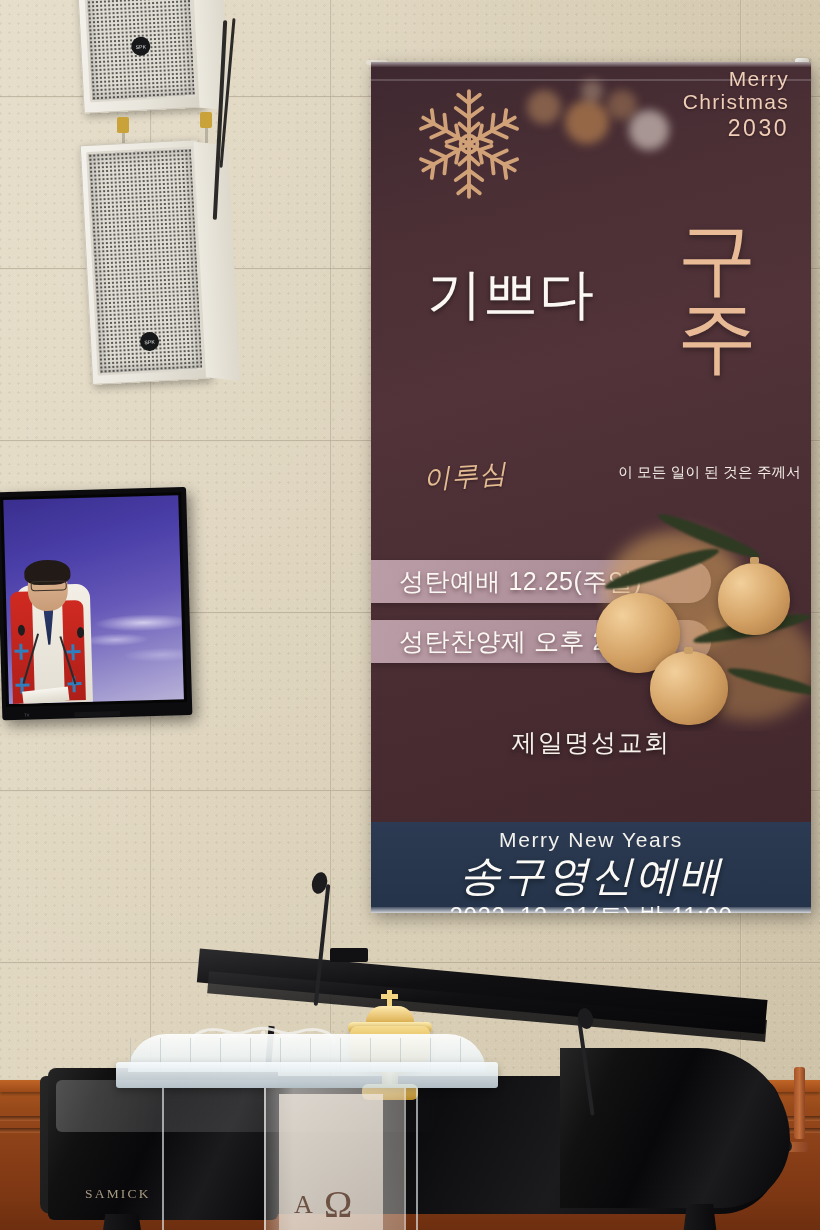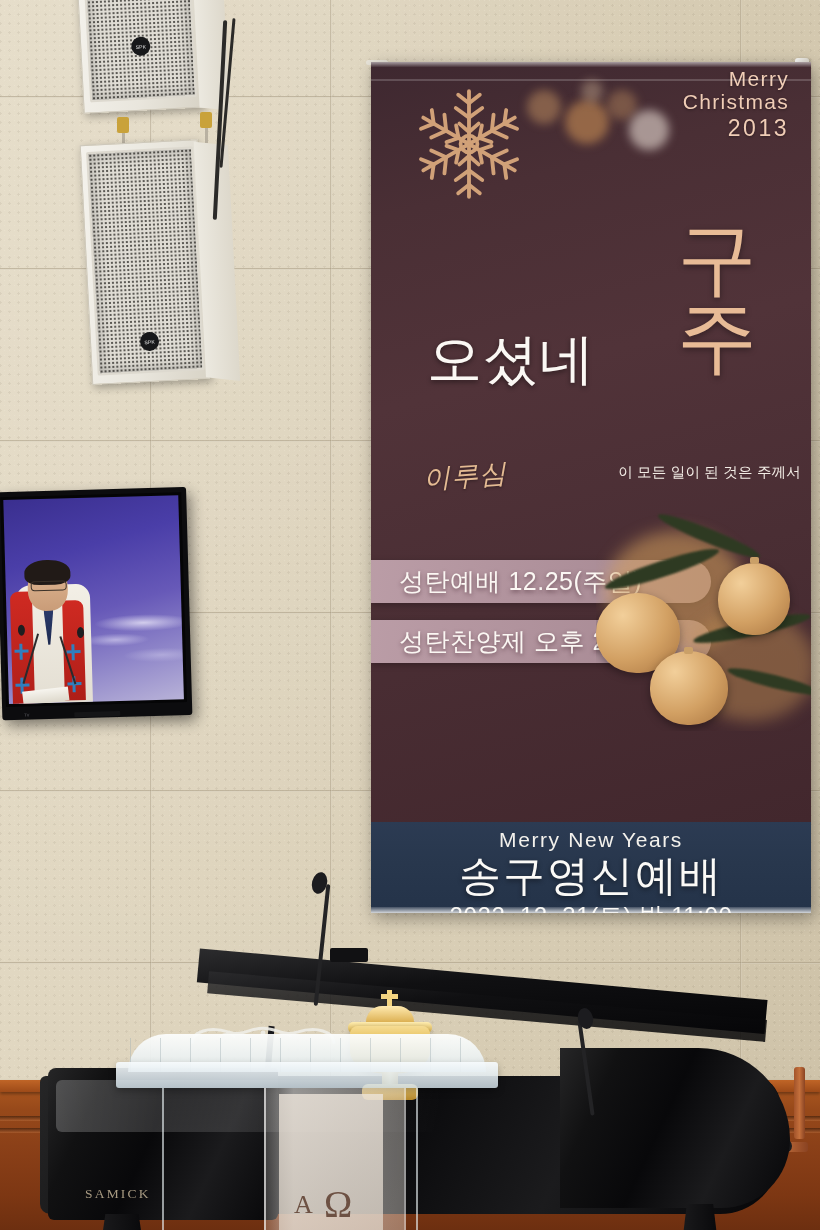--- a/index.html
+++ b/index.html
@@ -139,21 +139,21 @@
     background:radial-gradient(circle at 32% 28%,#f2cf9a,#d2a063 55%,#a9743f 100%);
     box-shadow:0 3px 8px rgba(0,0,0,.35);}
   .ball-cap{position:absolute;width:9px;height:7px;background:#caa068;border-radius:2px;}
   .glow{position:absolute;border-radius:50%;filter:blur(8px);}
 
   .banner-bottom{position:absolute;left:0;top:760px;width:100%;height:91px;
     background:linear-gradient(to bottom,#2c3b53 0%,#28374d 45%,#243349 100%);}
   .hny{position:absolute;left:0;top:6px;width:100%;text-align:center;color:#f3f1ec;
     font-size:21px;letter-spacing:1.6px;}
   .nyservice{position:absolute;left:0;top:26px;width:100%;text-align:center;color:#fbfaf7;
-    font-size:42px;letter-spacing:2px;text-shadow:0 2px 5px rgba(0,0,0,.45);}
+    font-size:42px;letter-spacing:2px;text-shadow:0 2px 5px rgba(0,0,0,.45);font-style:italic;}
   .nydate{position:absolute;left:0;top:78px;width:100%;text-align:center;color:#f6f4ef;
     font-size:24px;letter-spacing:.6px;}
   .banner-hem-bot{position:absolute;left:0;bottom:0;width:100%;height:6px;
     background:linear-gradient(to bottom,rgba(255,255,255,.15),rgba(255,255,255,.80));}
 
   
   .piano{position:absolute;left:0;top:0;width:820px;height:1230px;pointer-events:none;margin-top:48px;}
   .p-body{position:absolute;background:linear-gradient(115deg,#262627 0%,#111112 20%,#08080a 45%,#1b1b1d 70%,#060608 100%);}
   .p-lid{position:absolute;background:linear-gradient(170deg,#2c2c2e,#101012 40%,#050507 100%);}
   .p-shine{position:absolute;background:linear-gradient(100deg,rgba(255,255,255,.22),rgba(255,255,255,0) 55%);}
@@ -316,27 +316,26 @@
           <use href="#arm" transform="rotate(180 50 50)"></use>
           <use href="#arm" transform="rotate(240 50 50)"></use>
           <use href="#arm" transform="rotate(300 50 50)"></use>
           <circle cx="50" cy="50" r="7"></circle>
         </g>
       </svg>
 
       <div class="merry">
         <span>Merry</span><br>
         <span>Christmas</span>
-        <span class="yr">2013</span>
+        <span class="yr">2030</span>
       </div>
 
       <div class="headline">
         <div class="hl-white">
-          <br>
-          <span>오셨네</span>
+          <span>기쁘다</span><br>
         </div>
         <div class="hl-gold">
           <span>구</span><br>
           <span>주</span>
         </div>
       </div>
 
       <div class="verse">
         <div class="verse-tag">이루심</div>
         <div class="verse-body">
@@ -358,20 +357,21 @@
         <div class="pine" style="left:58px;top:28px;width:110px;height:14px;transform:rotate(22deg);"></div>
         <div class="pine" style="left:96px;top:120px;width:120px;height:15px;transform:rotate(-12deg);"></div>
         <div class="pine" style="left:130px;top:174px;width:96px;height:13px;transform:rotate(14deg);"></div>
         <div class="ball" style="left:0px;top:92px;width:84px;height:80px;"></div>
         <div class="ball" style="left:54px;top:150px;width:78px;height:74px;"></div>
         <div class="ball-cap" style="left:88px;top:146px;"></div>
         <div class="ball" style="left:122px;top:62px;width:72px;height:72px;"></div>
         <div class="ball-cap" style="left:154px;top:56px;"></div>
       </div>
 
+      <div class="church">제일명성교회</div>
       <div class="banner-hem-top"></div>
       <div class="banner-fold"></div>
     </div>
 
     <div class="banner-bottom">
       <div class="hny">Merry New Years</div>
       <div class="nyservice">송구영신예배</div>
       <div class="nydate">2022. 12. 31(토) 밤 11:00</div>
       <div class="banner-hem-bot"></div>
     </div>

